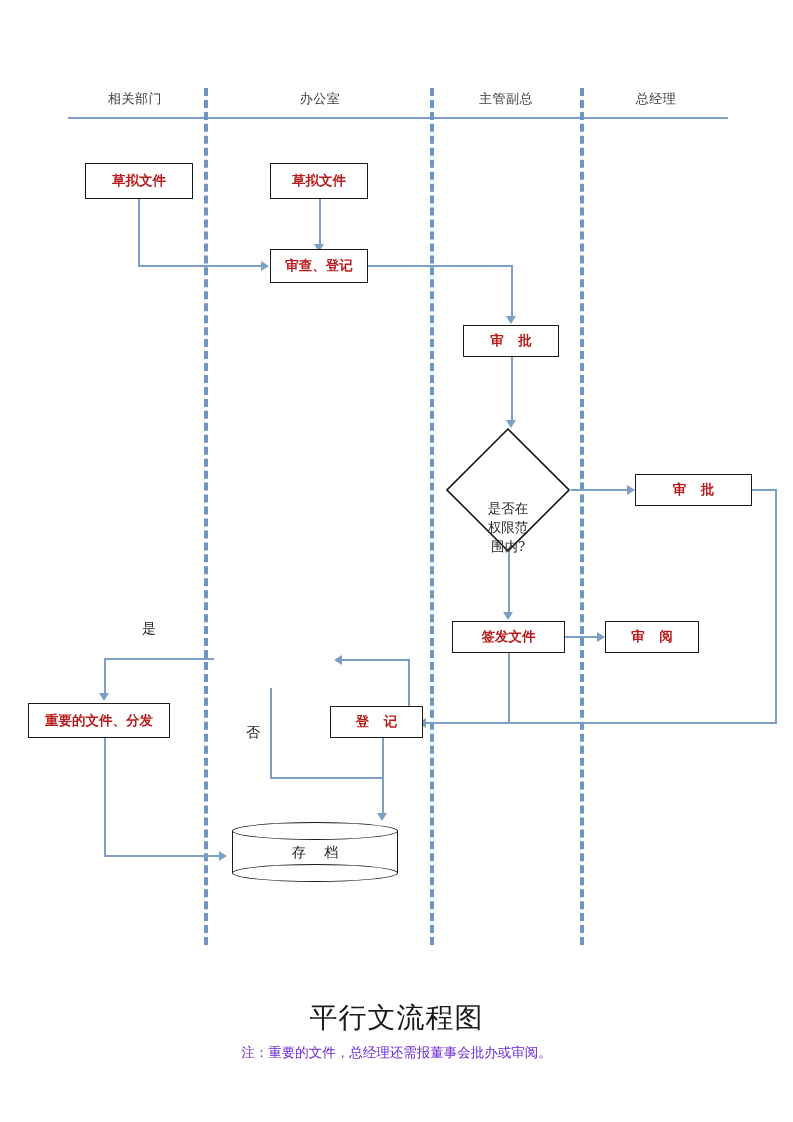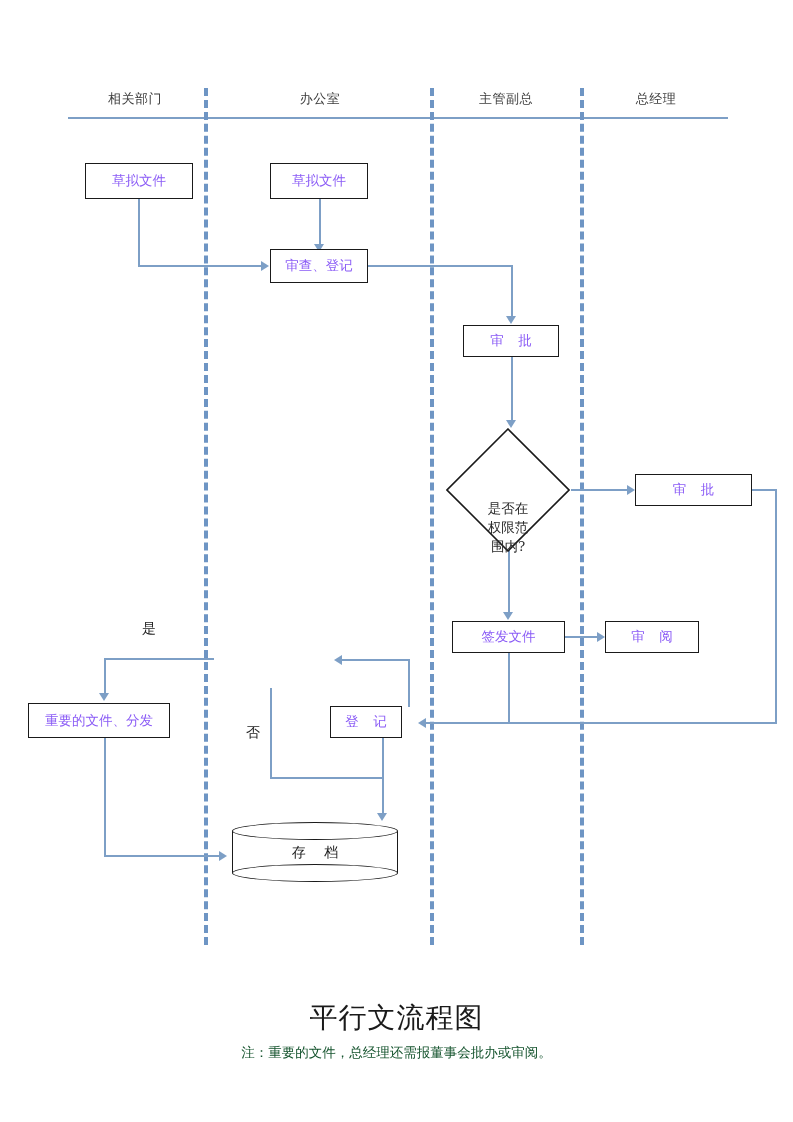--- a/index.html
+++ b/index.html
@@ -44,22 +44,23 @@
   .node {
     position: absolute;
     box-sizing: border-box;
     border: 1.6px solid #1a1a1a;
     background: #ffffff;
     display: flex;
     align-items: center;
     justify-content: center;
     font-family: "DejaVu Serif", "Liberation Serif", serif;
     font-size: 13.5px;
-    color: #8b5cf6;
+    color: #b91c1c;
     white-space: nowrap;
+    font-weight: bold;
   }
   .node.wide-space { letter-spacing: 5px; text-indent: 5px; }
 
   
   .diamond {
     position: absolute;
   }
   .diamond .shape {
     position: absolute;
     inset: 0;
@@ -155,21 +156,21 @@
     color: #1a1a1a;
     letter-spacing: 1px;
     margin-top: 37px;
   }
   #diagram-note {
     position: absolute;
     left: 0; right: 0;
     text-align: center;
     font-family: "DejaVu Sans", "Liberation Sans", sans-serif;
     font-size: 13.5px;
-    color: #14532d;
+    color: #6d28d9;
   }
 </style>
 </head>
 <body>
 
 <div id="page">
 
   <div>
     <div class="lane-label" style="left:65px; top:90px; width:140px;">相关部门</div>
     <div class="lane-label" style="left:245px; top:90px; width:150px;">办公室</div>
@@ -266,21 +267,21 @@
 
   <div class="node wide-space" style="left:605px; top:621px; width:94px; height:32px;">
     <span>审  阅</span>
   </div>
 
 
   <div class="node" style="left:28px; top:703px; width:142px; height:35px;">
     <span>重要的文件、分发</span>
   </div>
 
-  <div class="node wide-space" style="left:330px; top:706px; width:72px; height:32px;">
+  <div class="node wide-space" style="left:330px; top:706px; width:93px; height:32px;">
     <span>登  记</span>
   </div>
 
   <div class="cylinder" style="left:232px; top:822px; width:166px; height:72px;">
     <div class="cyl-body" style="top:9px; height:42px;"></div>
     <div class="cyl-ellipse" style="top:42px; height:18px;"></div>
     <div class="cyl-ellipse" style="top:0px; height:18px;"></div>
     <div class="cyl-label" style="top:22px;">存  档</div>
   </div>
 

